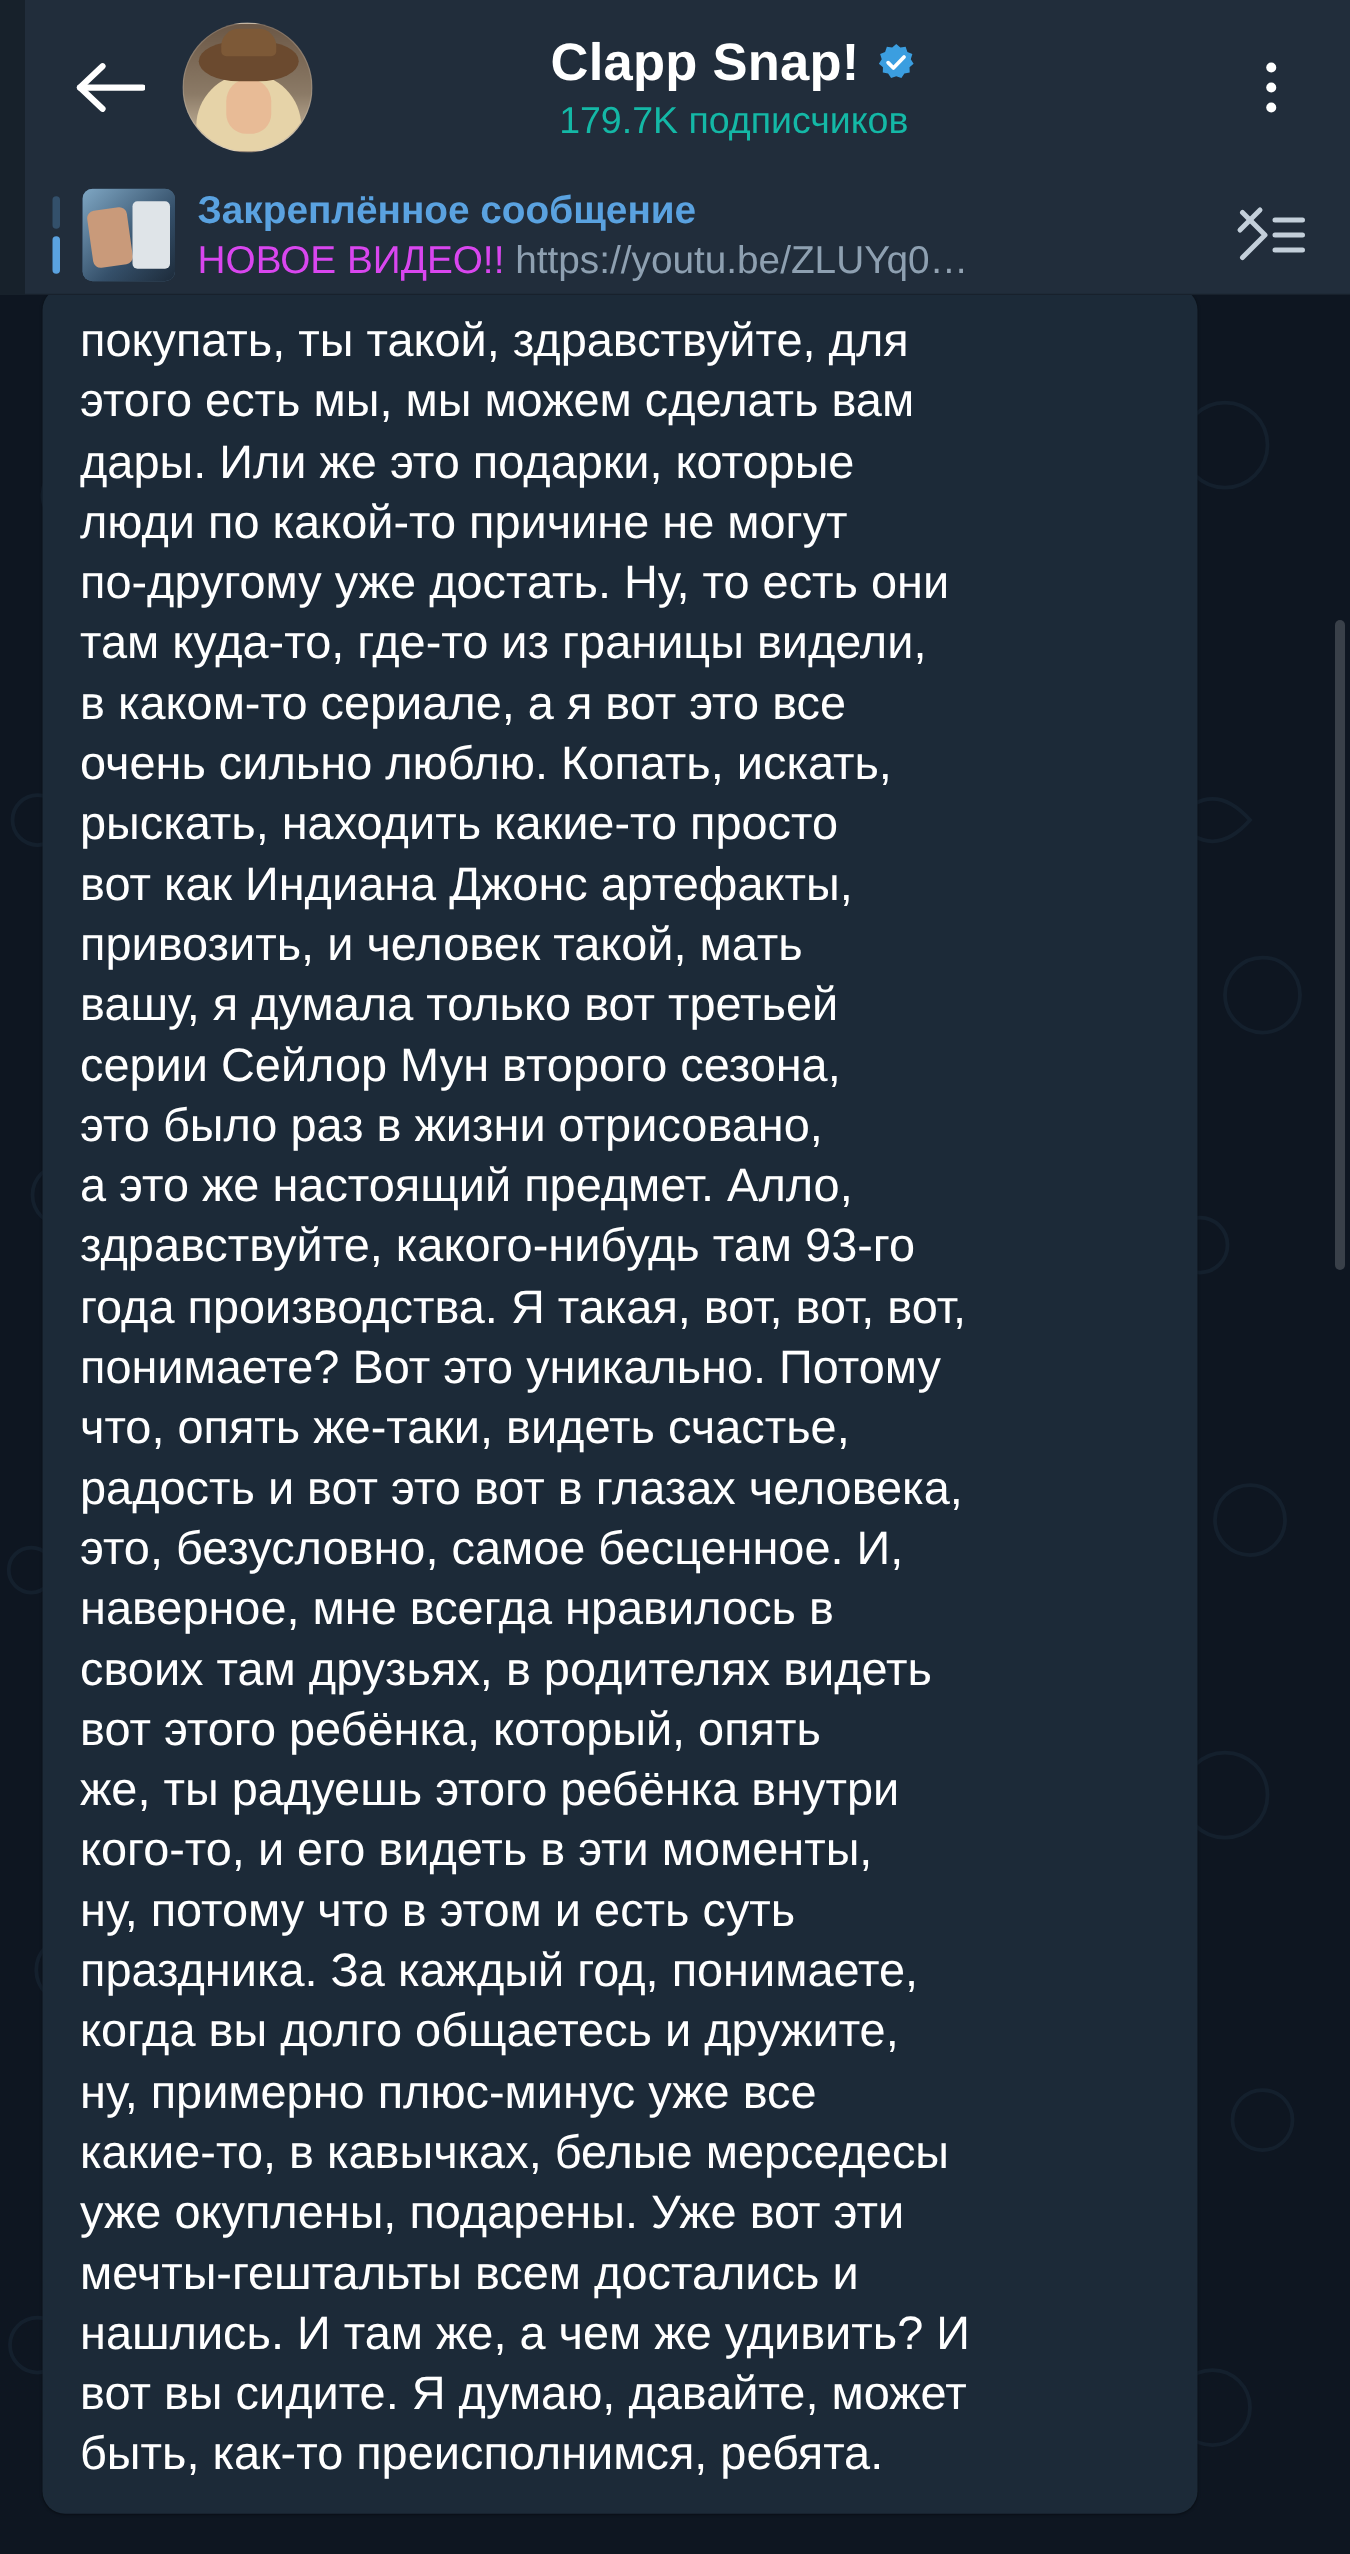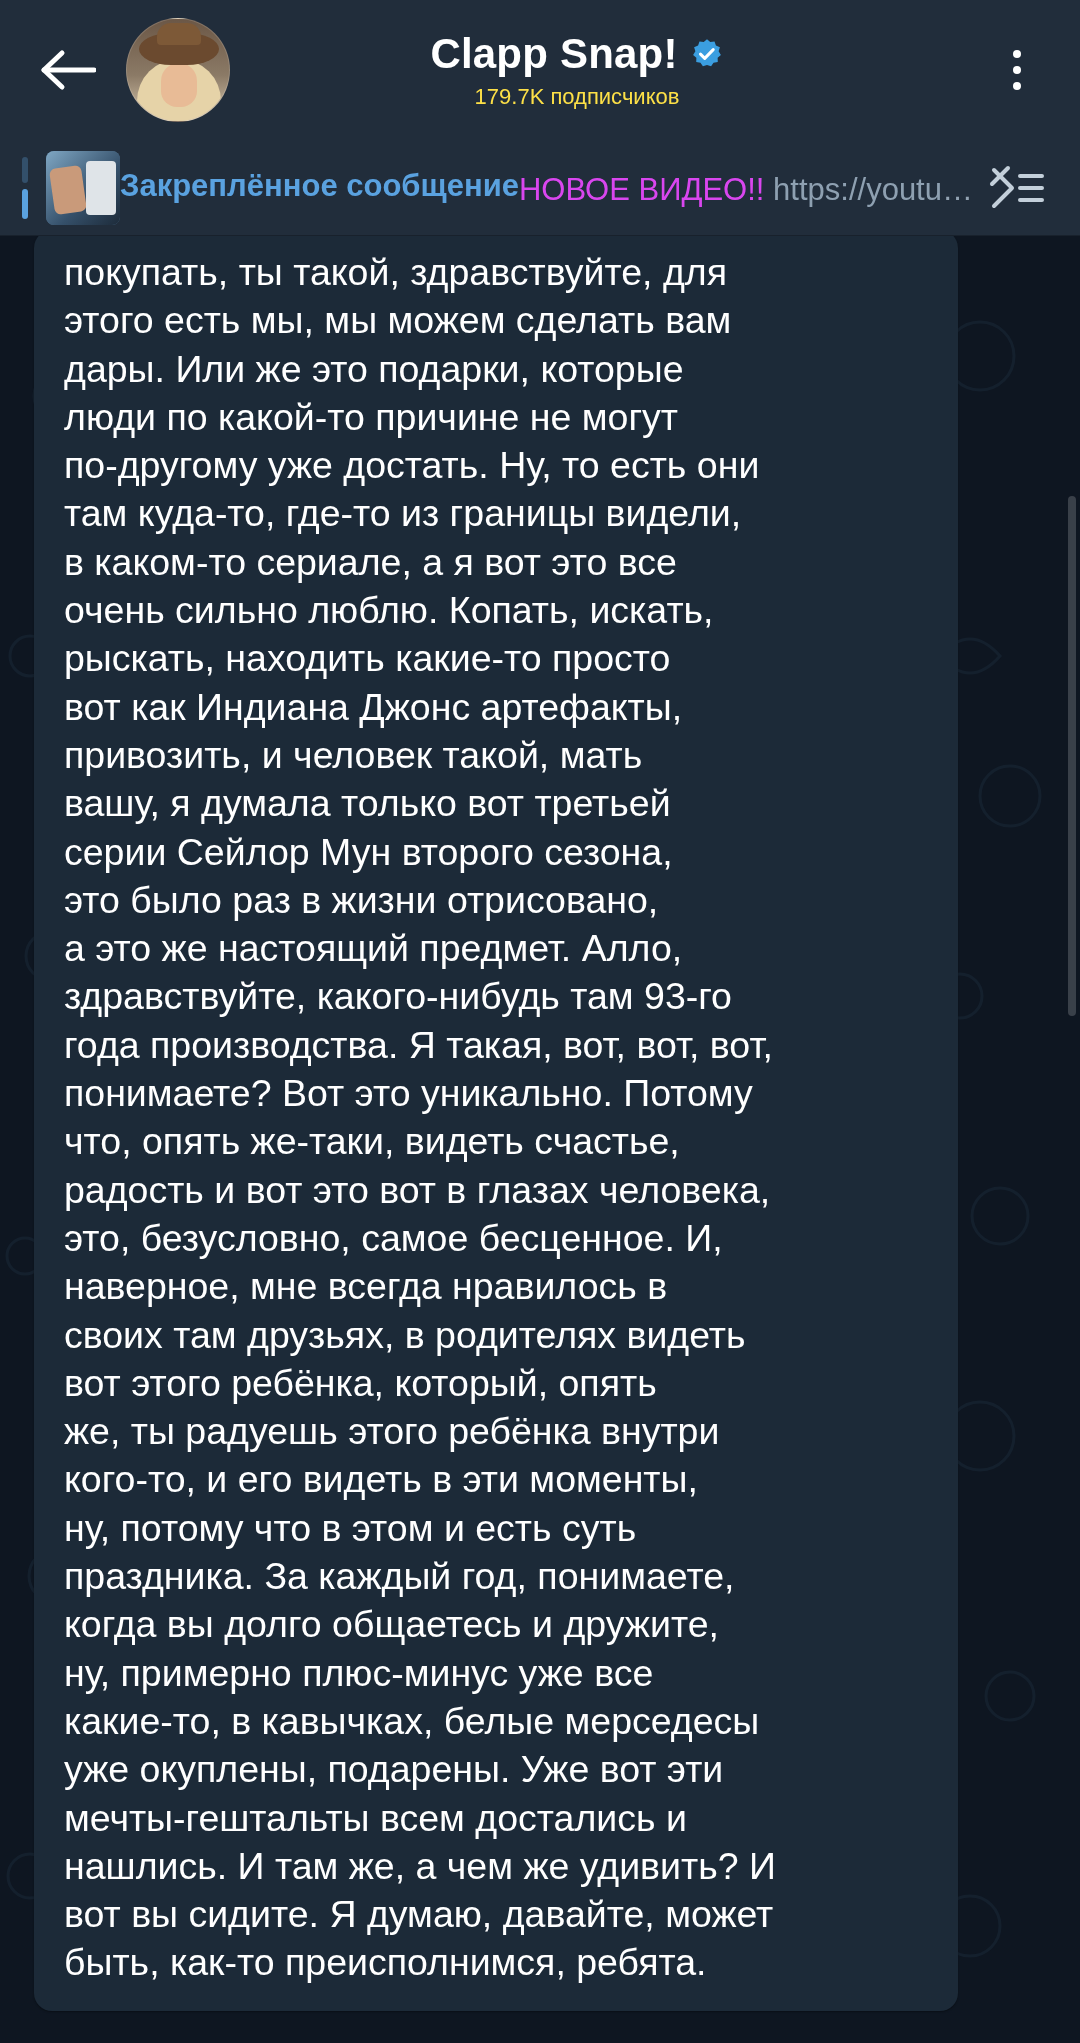--- a/index.html
+++ b/index.html
@@ -9,20 +9,21 @@
     background: #17212b;
     font-family: "Liberation Sans", sans-serif;
     overflow: hidden;
   }
   #app {
     position: relative;
     width: 1080px;
     height: 2043px;
     background: #17212b;
     overflow: hidden;
+    padding-left: 20px;
   }
 
   
   .header {
     position: relative;
     height: 140px;
     background: #212d3b;
     display: flex;
     align-items: center;
     padding: 0 28px;
@@ -95,22 +96,22 @@
     font-size: 42px;
     font-weight: bold;
     letter-spacing: 0.2px;
     white-space: nowrap;
   }
   .verified {
     width: 34px; height: 34px;
     flex: 0 0 auto;
   }
   .chat-sub {
-    color: #fde047;
-    font-size: 22px;
+    color: #14b8a6;
+    font-size: 30px;
     margin-top: 6px;
     white-space: nowrap;
   }
   .menu-btn {
     width: 70px; height: 80px;
     display: flex;
     flex-direction: column;
     align-items: center;
     justify-content: center;
     gap: 8px;
@@ -156,24 +157,25 @@
     margin-left: 16px;
     flex: 0 0 auto;
     overflow: hidden;
     position: relative;
     background: #4a6b88;
   }
   .pin-thumb .t1 { position:absolute; inset:0; background: linear-gradient(135deg,#7fa7c4 0%, #35506a 60%, #1d2b3a 100%); }
   .pin-thumb .t2 { position:absolute; left:6px; top:16px; width:32px; height:46px; background:#c99a7a; border-radius:6px; transform: rotate(-8deg); }
   .pin-thumb .t3 { position:absolute; right:4px; top:10px; width:30px; height:54px; background:#dfe4e8; border-radius:4px; }
   .pin-text {
+    margin-left: 18px;
     flex: 1 1 auto;
     min-width: 0;
     display: flex;
-    flex-direction: row;
+    flex-direction: column;
     justify-content: center;
   }
   .pin-title {
     color: #5aa2e0;
     font-size: 31px;
     font-weight: bold;
     white-space: nowrap;
   }
   .pin-msg {
     color: #93a3b3;

